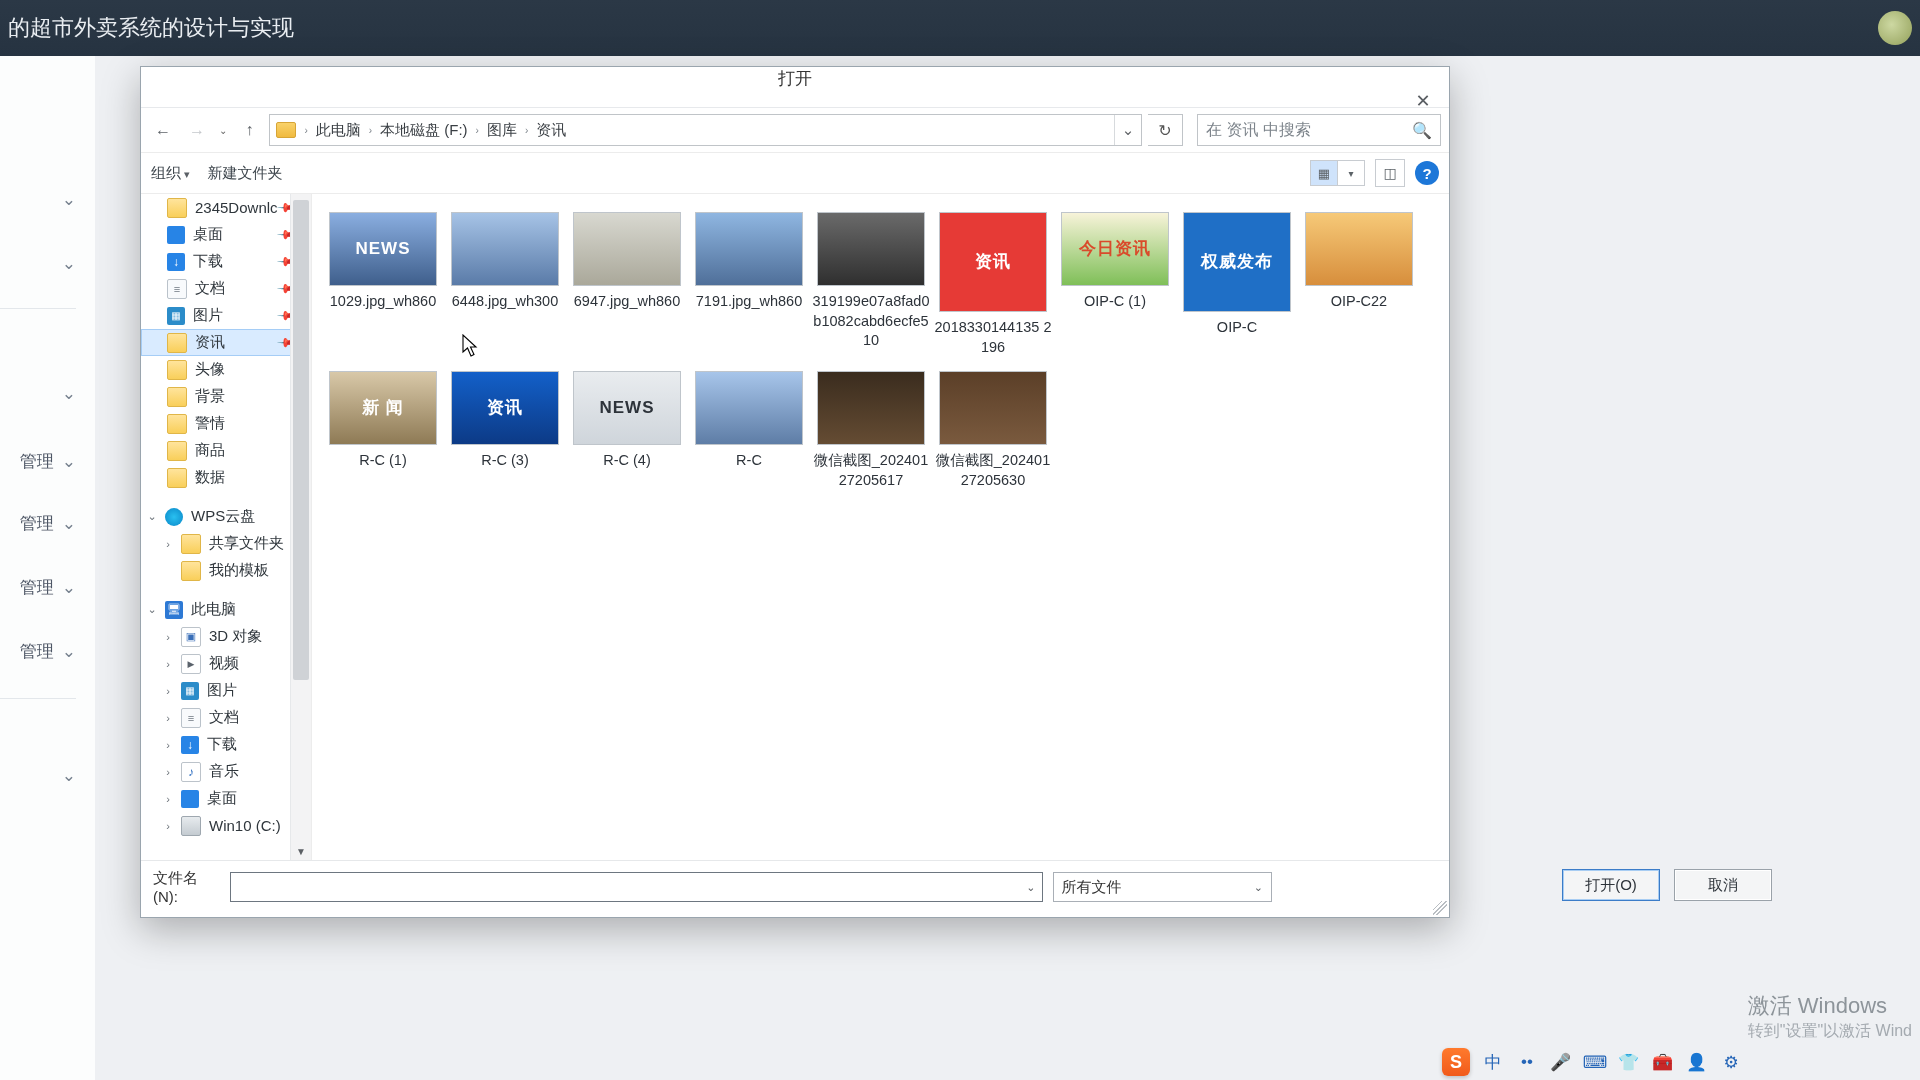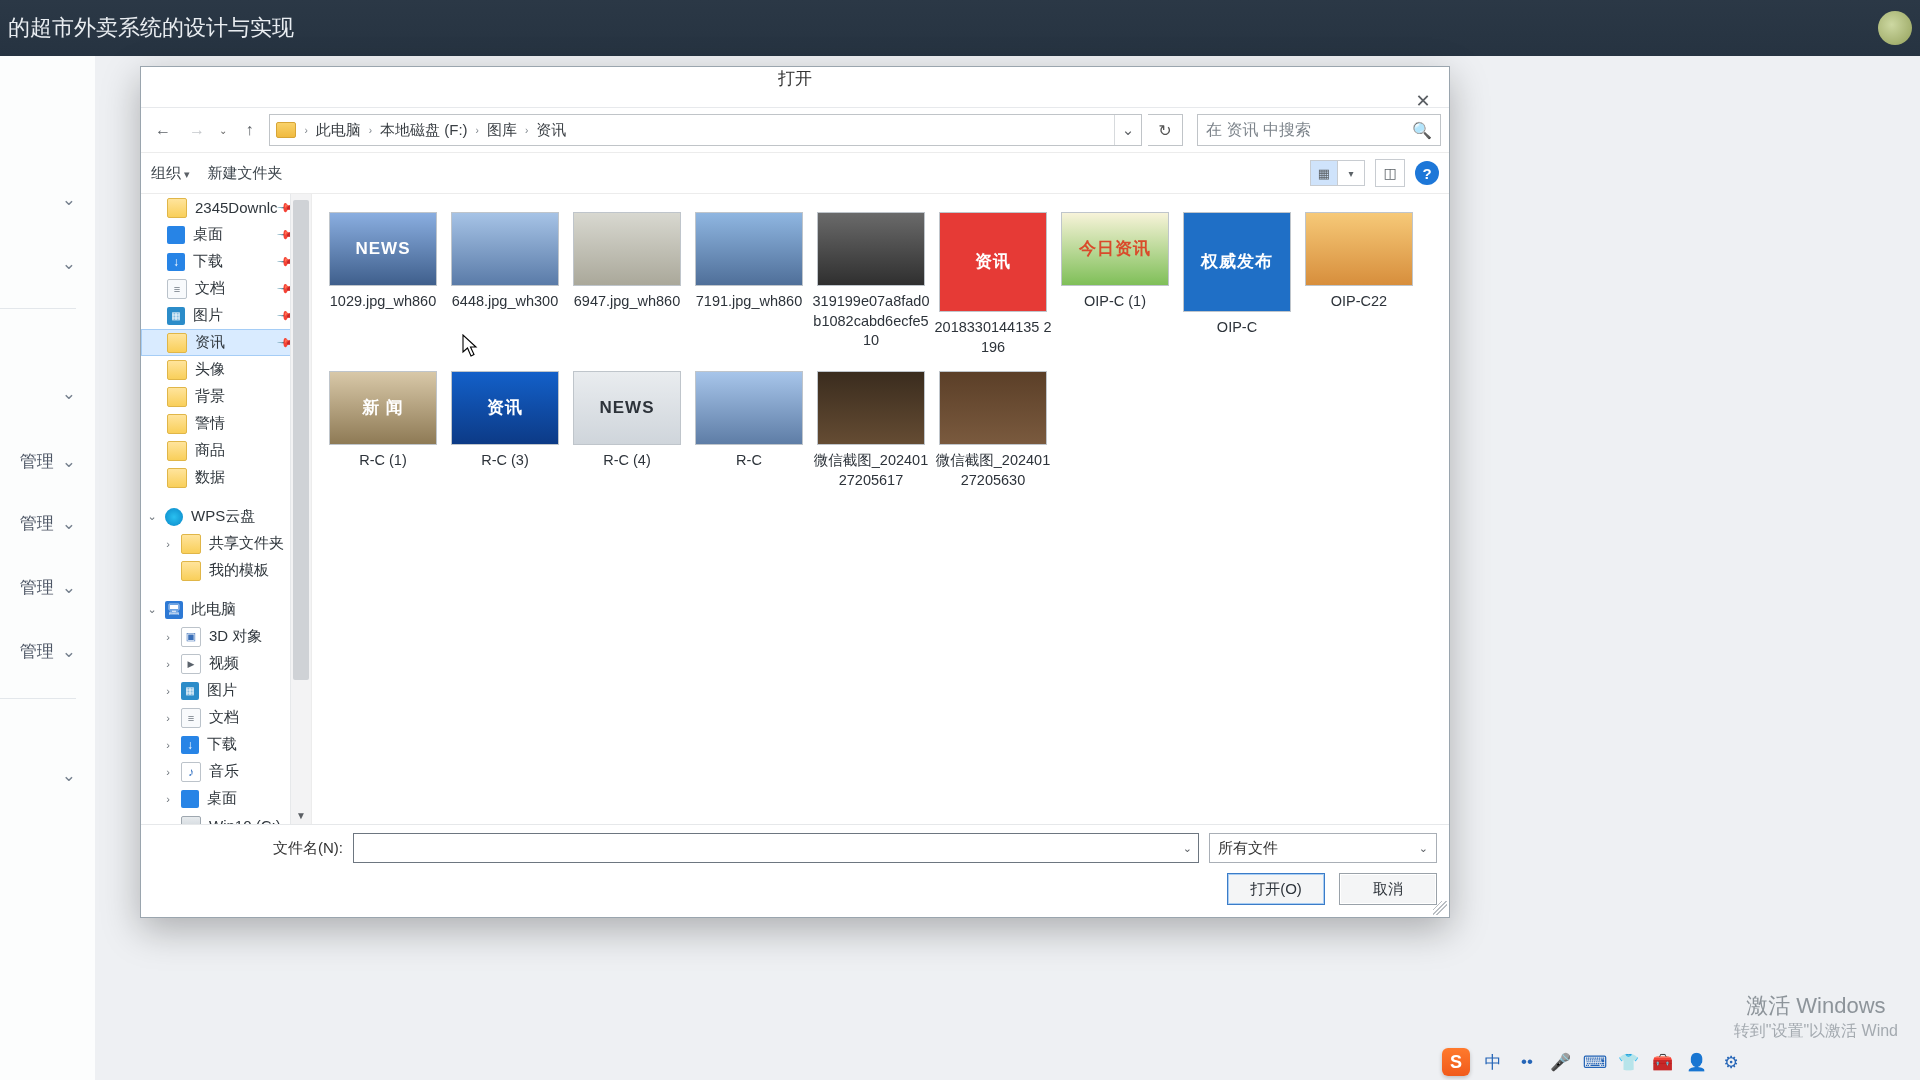--- a/index.html
+++ b/index.html
@@ -281,21 +281,21 @@
   }
   .file-name {
     word-break: break-all;
     padding: 0 2px;
   }
 
   
   .dlg-footer {
     border-top: 1px solid #e6e8ea;
     padding: 8px 12px 12px 12px;
-    display: flex; flex-direction: column; gap: 10px;
+    display: flex; flex-direction: row; gap: 10px;
   }
   .fn-row {
     display: flex; align-items: center; gap: 10px;
     justify-content: flex-end;
     font-size: 15px; color: #333;
   }
   .fn-label { margin-right: 0; }
   .fn-input {
     width: 832px; height: 28px;
     border: 1px solid #6d7680;
@@ -329,22 +329,22 @@
   }
   .resize-grip {
     position: absolute; right: 2px; bottom: 2px;
     width: 14px; height: 14px;
     background:
       linear-gradient(135deg, transparent 0 6px, #b9bec3 6px 7px, transparent 7px 9px, #b9bec3 9px 10px, transparent 10px 12px, #b9bec3 12px 13px, transparent 13px);
   }
 
   
   .watermark {
-    position: absolute; right: 22px; bottom: 38px;
-    text-align: center; color: #8d949a;
+    position: absolute; right: 8px; bottom: 38px;
+    text-align: left; color: #8d949a;
     font-size: 22px;
   }
   .watermark .sub { font-size: 16px; color: #a4aab0; }
 
   
   .taskbar-cluster {
     position: absolute; right: 178px; bottom: 4px;
     display: flex; align-items: center; gap: 12px;
   }
   .tb-ico {

